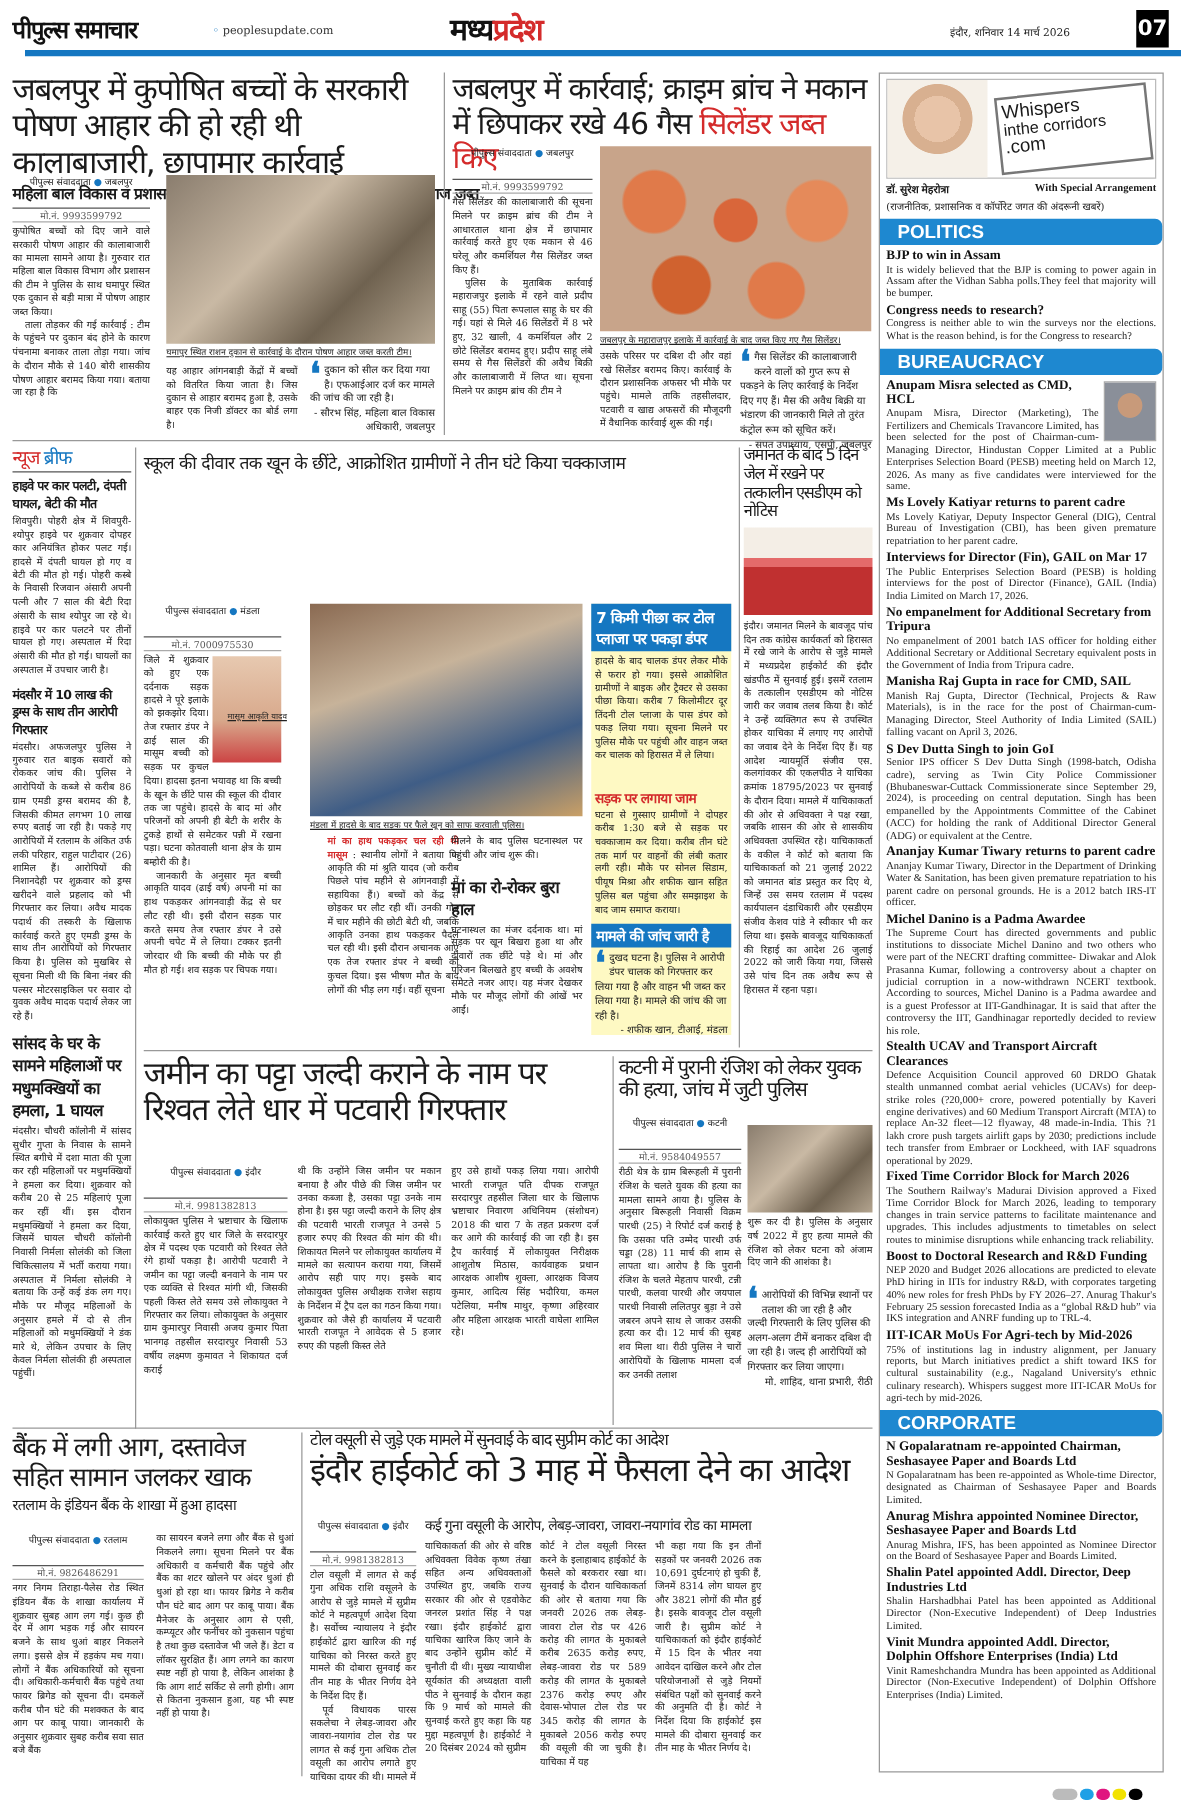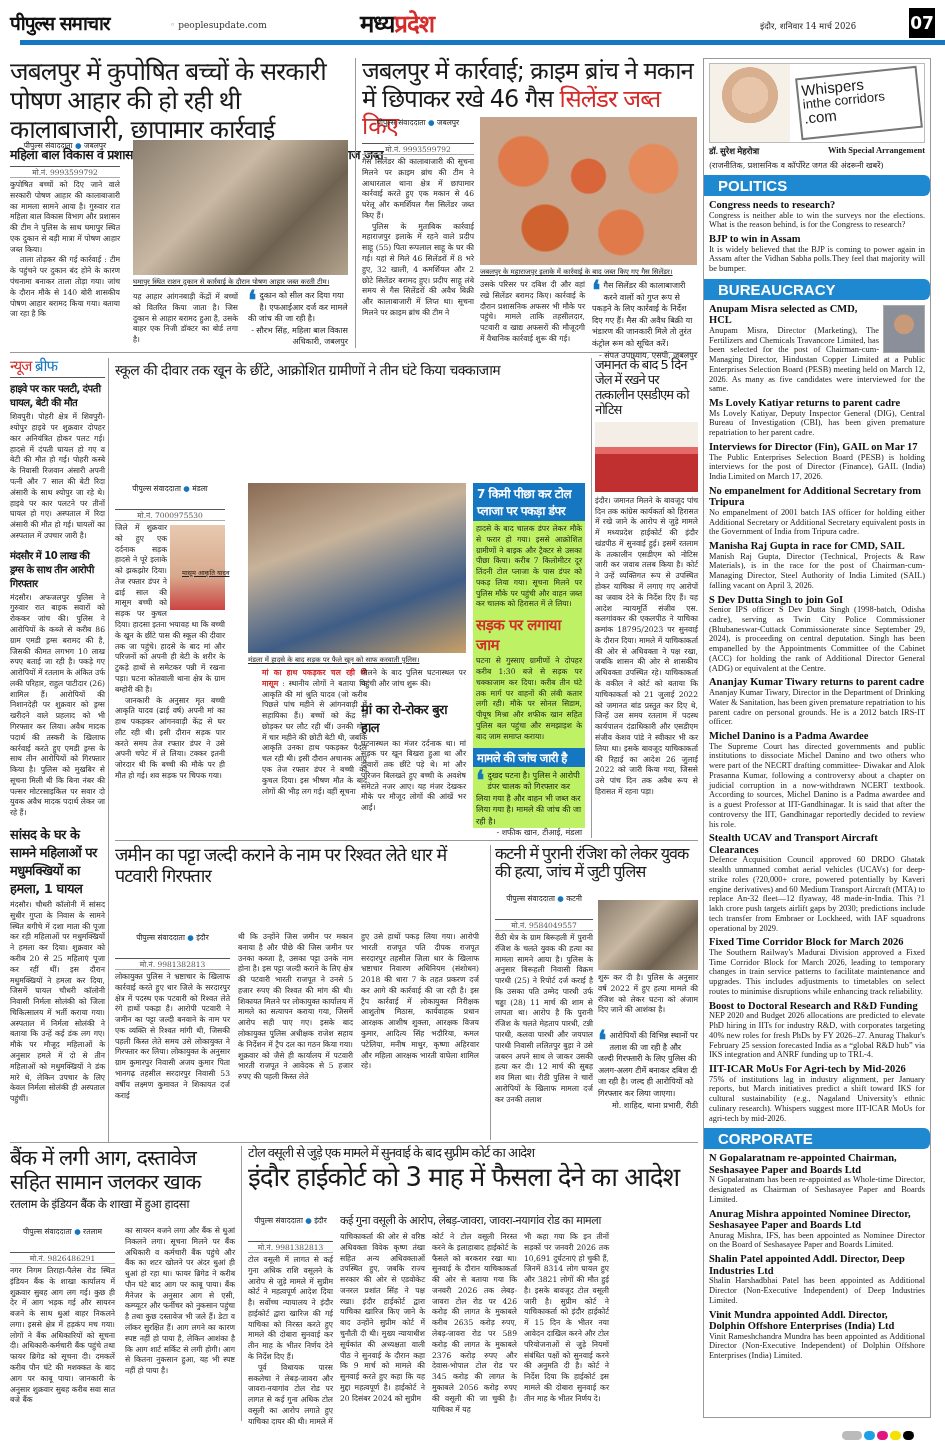--- a/index.html
+++ b/index.html
@@ -20,21 +20,21 @@
 .byline .bul{color:#1577c1}
 .mob{font-size:7.5px;color:#555;text-align:center;border-bottom:1px solid #aaa;margin-bottom:2px}
 .txt{font-size:7.6px;line-height:1.42;text-align:justify;color:#222}
 .photo{background:linear-gradient(135deg,#8a7d6e,#c9b9a4 40%,#6f6250 70%,#b3a48f)}
 .caption{font-size:7px;text-decoration:underline;color:#222}
 .vline{width:1px;background:#999}
 .hline{height:1px;background:#999}
 .quote{font-size:8px;line-height:1.45}
 .qmark{color:#1577c1;font-size:26px;font-weight:bold;float:left;line-height:.8;margin-right:3px}
 .bluebox{background:#1577c1;color:#fff;font-family:"DejaVu Sans",sans-serif;font-weight:bold;padding:2px 4px;letter-spacing:-.5px}
-.sidebox{background:#bef264}
+.sidebox{background:#fef9c3}
 
 .right{left:703px;top:58px;width:228px;height:1360px;border:1px solid #999}
 .rhead{font-family:"Liberation Serif",serif;font-weight:bold;font-size:10.5px;line-height:1.1;margin-top:3px;color:#111}
 .rtxt{font-family:"Liberation Serif",serif;font-size:8.4px;line-height:1.16;text-align:justify;color:#222}
 .rbanner{background:#1e88d0;color:#fff;font-family:"Liberation Sans",sans-serif;font-weight:bold;font-size:15px;padding:2px 14px;border-radius:0 6px 6px 0;margin:5px -5px 3px -5px}
 .dots{left:840px;top:1425px}
 .dots span{display:inline-block;width:11px;height:9px;border-radius:5px;margin-left:2px}
 </style>
 </head>
 <body>
@@ -116,38 +116,38 @@
   <div class="txt"><span class="red" style="font-weight:bold">मां का हाथ पकड़कर चल रही थी मासूम</span> : <span>स्थानीय लोगों ने बताया कि आकृति की मां श्रुति यादव (जो करीब पिछले पांच महीने से आंगनवाड़ी में सहायिका हैं।) बच्चों को केंद्र से छोड़कर घर लौट रही थीं। उनकी गोद में चार महीने की छोटी बेटी थी, जबकि आकृति उनका हाथ पकड़कर पैदल चल रही थी। इसी दौरान अचानक आए एक तेज रफ्तार डंपर ने बच्ची को कुचल दिया। इस भीषण मौत के बाद लोगों की भीड़ लग गई। वहीं सूचना</span></div>
 </div>
 <div class="abs" style="left:361px;top:668px;width:105px">
   <div class="txt">मिलने के बाद पुलिस घटनास्थल पर पहुंची और जांच शुरू की।</div>
   <div class="sub" style="font-size:13px;font-weight:bold;margin:10px 0 3px">मां का रो-रोकर बुरा हाल</div>
   <div class="txt">घटनास्थल का मंजर दर्दनाक था। मां सड़क पर खून बिखरा हुआ था और दीवारों तक छींटे पड़े थे। मां और परिजन बिलखते हुए बच्ची के अवशेष समेटते नजर आए। यह मंजर देखकर मौके पर मौजूद लोगों की आंखें भर आईं।</div>
 </div>
 <div class="abs sidebox" style="left:473px;top:483px;width:112px;height:345px;padding:0 3px">
   <div class="bluebox" style="font-size:12px;margin:0 -3px">7 किमी पीछा कर टोल प्लाजा पर पकड़ा डंपर</div>
   <div class="txt" style="margin-top:3px">हादसे के बाद चालक डंपर लेकर मौके से फरार हो गया। इससे आक्रोशित ग्रामीणों ने बाइक और ट्रैक्टर से उसका पीछा किया। करीब 7 किलोमीटर दूर तिंदनी टोल प्लाजा के पास डंपर को पकड़ लिया गया। सूचना मिलने पर पुलिस मौके पर पहुंची और वाहन जब्त कर चालक को हिरासत में ले लिया।</div>
-  <div class="sub red" style="font-size:15px;font-weight:bold;margin:4px 0 2px">सड़क पर लगाया जाम</div>
+  <div class="sub red" style="font-size:11px;font-weight:bold;margin:20px 0 2px">सड़क पर लगाया जाम</div>
   <div class="txt">घटना से गुस्साए ग्रामीणों ने दोपहर करीब 1:30 बजे से सड़क पर चक्काजाम कर दिया। करीब तीन घंटे तक मार्ग पर वाहनों की लंबी कतार लगी रही। मौके पर सोनल सिडाम, पीयूष मिश्रा और शफीक खान सहित पुलिस बल पहुंचा और समझाइश के बाद जाम समाप्त कराया।</div>
   <div class="bluebox" style="font-size:11.5px;margin:5px -3px 3px">मामले की जांच जारी है</div>
   <div class="quote"><span class="qmark">❛</span><span>दुखद घटना है। पुलिस ने आरोपी डंपर चालक को गिरफ्तार कर लिया गया है और वाहन भी जब्त कर लिया गया है। मामले की जांच की जा रही है।</span><div style="text-align:right">- शफीक खान, टीआई, मंडला</div></div>
 </div>
 
 <div class="abs vline" style="left:591px;top:358px;height:480px"></div>
 
 <div class="abs" style="left:595px;top:358px;width:103px">
   <div class="h" style="font-size:13px">जमानत के बाद 5 दिन जेल में रखने पर तत्कालीन एसडीएम को नोटिस</div>
   <div style="height:70px;margin:4px 0;background:linear-gradient(#f4eee6 0 35%,#e46a6a 35% 45%,#c03030 45%)"></div>
   <div class="txt">इंदौर। जमानत मिलने के बावजूद पांच दिन तक कांग्रेस कार्यकर्ता को हिरासत में रखे जाने के आरोप से जुड़े मामले में मध्यप्रदेश हाईकोर्ट की इंदौर खंडपीठ में सुनवाई हुई। इसमें रतलाम के तत्कालीन एसडीएम को नोटिस जारी कर जवाब तलब किया है। कोर्ट ने उन्हें व्यक्तिगत रूप से उपस्थित होकर याचिका में लगाए गए आरोपों का जवाब देने के निर्देश दिए हैं। यह आदेश न्यायमूर्ति संजीव एस. कलगांवकर की एकलपीठ ने याचिका क्रमांक 18795/2023 पर सुनवाई के दौरान दिया। मामले में याचिकाकर्ता की ओर से अधिवक्ता ने पक्ष रखा, जबकि शासन की ओर से शासकीय अधिवक्ता उपस्थित रहे। याचिकाकर्ता के वकील ने कोर्ट को बताया कि याचिकाकर्ता को 21 जुलाई 2022 को जमानत बांड प्रस्तुत कर दिए थे, जिन्हें उस समय रतलाम में पदस्थ कार्यपालन दंडाधिकारी और एसडीएम संजीव केशव पांडे ने स्वीकार भी कर लिया था। इसके बावजूद याचिकाकर्ता की रिहाई का आदेश 26 जुलाई 2022 को जारी किया गया, जिससे उसे पांच दिन तक अवैध रूप से हिरासत में रहना पड़ा।</div>
 </div>
 
 <div class="abs hline" style="left:115px;top:840px;width:583px"></div>
 
 <div class="abs" style="left:115px;top:845px;width:375px">
-  <div class="h" style="font-size:18px">जमीन का पट्टा जल्दी कराने के नाम पर रिश्वत लेते धार में पटवारी गिरफ्तार</div>
+  <div class="h" style="font-size:25px">जमीन का पट्टा जल्दी कराने के नाम पर रिश्वत लेते धार में पटवारी गिरफ्तार</div>
 </div>
 <div class="abs" style="left:115px;top:932px;width:115px">
   <div class="byline"><span>पीपुल्स संवाददाता</span> <span class="bul">●</span> <span>इंदौर</span></div>
   <div class="mob">मो.नं. 9981382813</div>
   <div class="txt">लोकायुक्त पुलिस ने भ्रष्टाचार के खिलाफ कार्रवाई करते हुए धार जिले के सरदारपुर क्षेत्र में पदस्थ एक पटवारी को रिश्वत लेते रंगे हाथों पकड़ा है। आरोपी पटवारी ने जमीन का पट्टा जल्दी बनवाने के नाम पर एक व्यक्ति से रिश्वत मांगी थी, जिसकी पहली किस्त लेते समय उसे लोकायुक्त ने गिरफ्तार कर लिया। लोकायुक्त के अनुसार ग्राम कुमारपुर निवासी अजय कुमार पिता भानगढ़ तहसील सरदारपुर निवासी 53 वर्षीय लक्ष्मण कुमावत ने शिकायत दर्ज कराई</div>
 </div>
 <div class="abs txt" style="left:238px;top:932px;width:115px">थी कि उन्होंने जिस जमीन पर मकान बनाया है और पीछे की जिस जमीन पर उनका कब्जा है, उसका पट्टा उनके नाम होना है। इस पट्टा जल्दी कराने के लिए क्षेत्र की पटवारी भारती राजपूत ने उनसे 5 हजार रुपए की रिश्वत की मांग की थी। शिकायत मिलने पर लोकायुक्त कार्यालय में मामले का सत्यापन कराया गया, जिसमें आरोप सही पाए गए। इसके बाद लोकायुक्त पुलिस अधीक्षक राजेश सहाय के निर्देशन में ट्रैप दल का गठन किया गया। शुक्रवार को जैसे ही कार्यालय में पटवारी भारती राजपूत ने आवेदक से 5 हजार रुपए की पहली किस्त लेते</div>
 <div class="abs txt" style="left:361px;top:932px;width:118px">हुए उसे हाथों पकड़ लिया गया। आरोपी भारती राजपूत पति दीपक राजपूत सरदारपुर तहसील जिला धार के खिलाफ भ्रष्टाचार निवारण अधिनियम (संशोधन) 2018 की धारा 7 के तहत प्रकरण दर्ज कर आगे की कार्रवाई की जा रही है। इस ट्रैप कार्रवाई में लोकायुक्त निरीक्षक आशुतोष मिठास, कार्यवाहक प्रधान आरक्षक आशीष शुक्ला, आरक्षक विजय कुमार, आदित्य सिंह भदौरिया, कमल पटेलिया, मनीष माथुर, कृष्णा अहिरवार और महिला आरक्षक भारती वाघेला शामिल रहे।</div>
 
 <div class="abs vline" style="left:490px;top:845px;height:295px"></div>
@@ -204,26 +204,26 @@
     </div>
   </div>
   <div style="display:flex;justify-content:space-between;font-family:'Liberation Serif',serif;font-weight:bold;font-size:8.5px;margin-top:2px">
     <span>डॉ. सुरेश मेहरोत्रा</span>
     <span>With Special Arrangement</span>
   </div>
   <div style="font-size:8px;text-align:left;margin-top:3px">(राजनीतिक, प्रशासनिक व कॉर्पोरेट जगत की अंदरूनी खबरें)</div>
   <div id="whispers-sections">
       <div class="rbanner">POLITICS</div>
       <div>
+        <div class="rhead">BJP to win in Assam</div>
+        <div class="rtxt">It is widely believed that the BJP is coming to power again in Assam after the Vidhan Sabha polls.They feel that majority will be bumper.</div>
+      </div>
+      <div>
         <div class="rhead">Congress needs to research?</div>
         <div class="rtxt">Congress is neither able to win the surveys nor the elections. What is the reason behind, is for the Congress to research?</div>
-      </div>
-      <div>
-        <div class="rhead">BJP to win in Assam</div>
-        <div class="rtxt">It is widely believed that the BJP is coming to power again in Assam after the Vidhan Sabha polls.They feel that majority will be bumper.</div>
       </div>
       <div class="rbanner">BUREAUCRACY</div>
       <div>
         <div style="float: right; width: 42px; height: 48px; margin: 2px 0px 2px 4px; border: 1px solid rgb(170, 170, 170); background: radial-gradient(circle at 50% 40%, rgb(200, 154, 122) 0px, rgb(200, 154, 122) 28%, rgb(138, 143, 153) 30%);"></div>
         <div class="rhead">Anupam Misra selected as CMD, HCL</div>
         <div class="rtxt">Anupam Misra, Director (Marketing), The Fertilizers and Chemicals Travancore Limited, has been selected for the post of Chairman-cum-Managing Director, Hindustan Copper Limited at a Public Enterprises Selection Board (PESB) meeting held on March 12, 2026. As many as five candidates were interviewed for the same.</div>
       </div>
       <div>
         <div class="rhead">Ms Lovely Katiyar returns to parent cadre</div>
         <div class="rtxt">Ms Lovely Katiyar, Deputy Inspector General (DIG), Central Bureau of Investigation (CBI), has been given premature repatriation to her parent cadre.</div>

